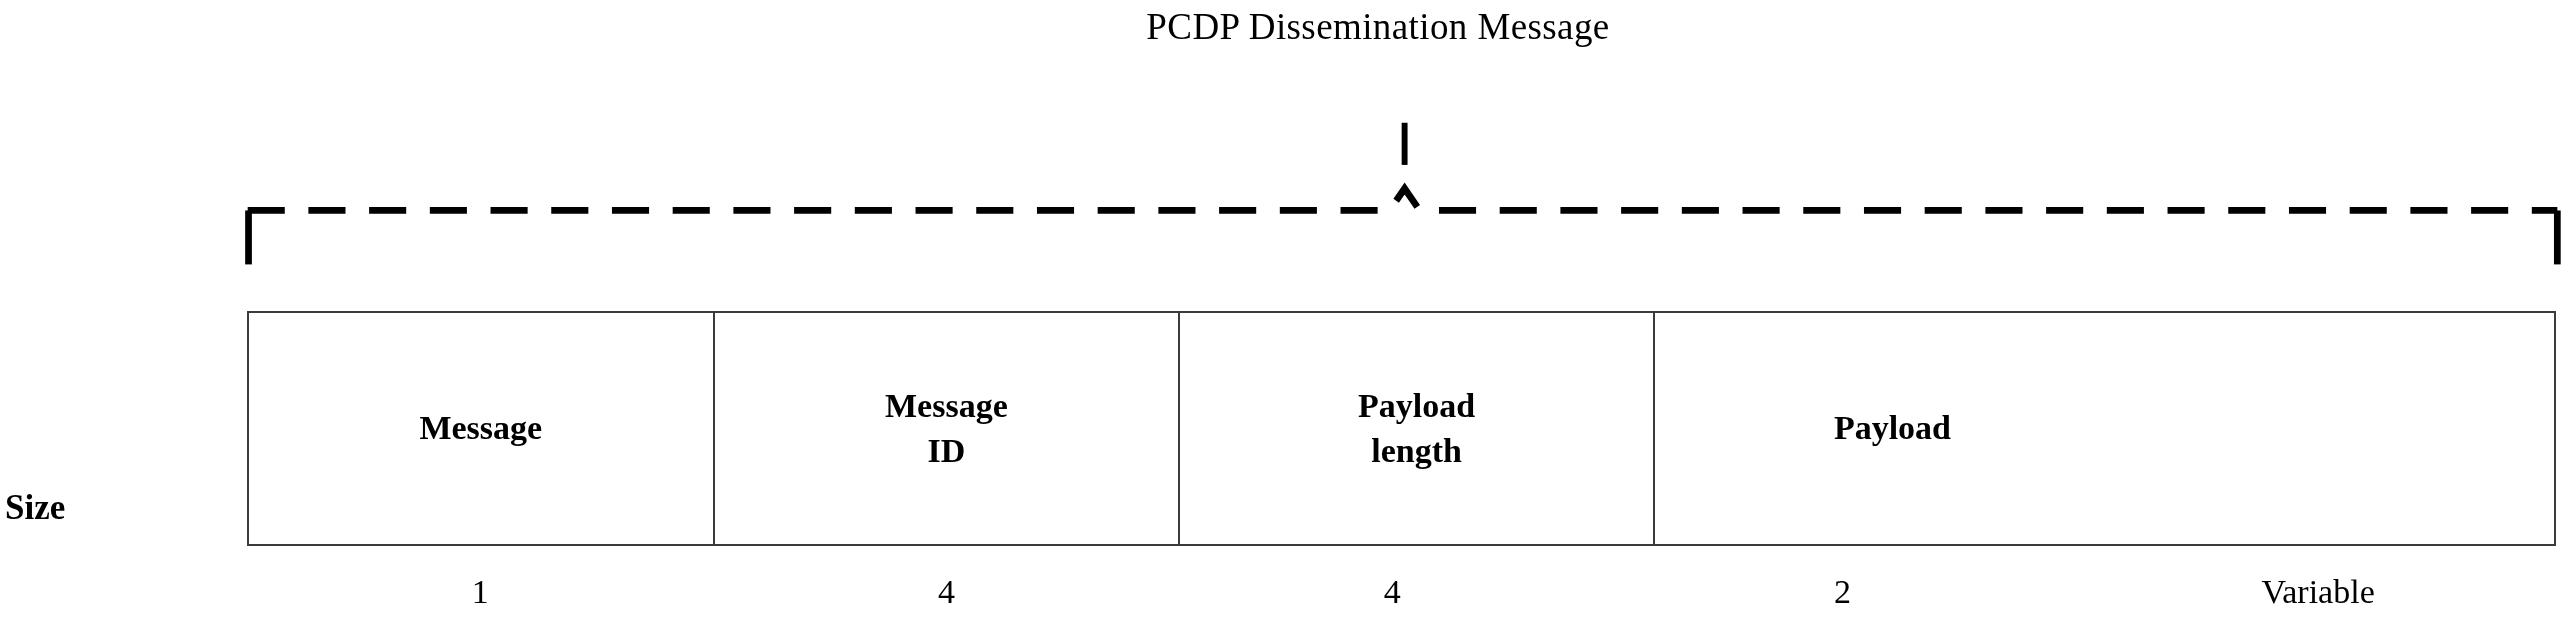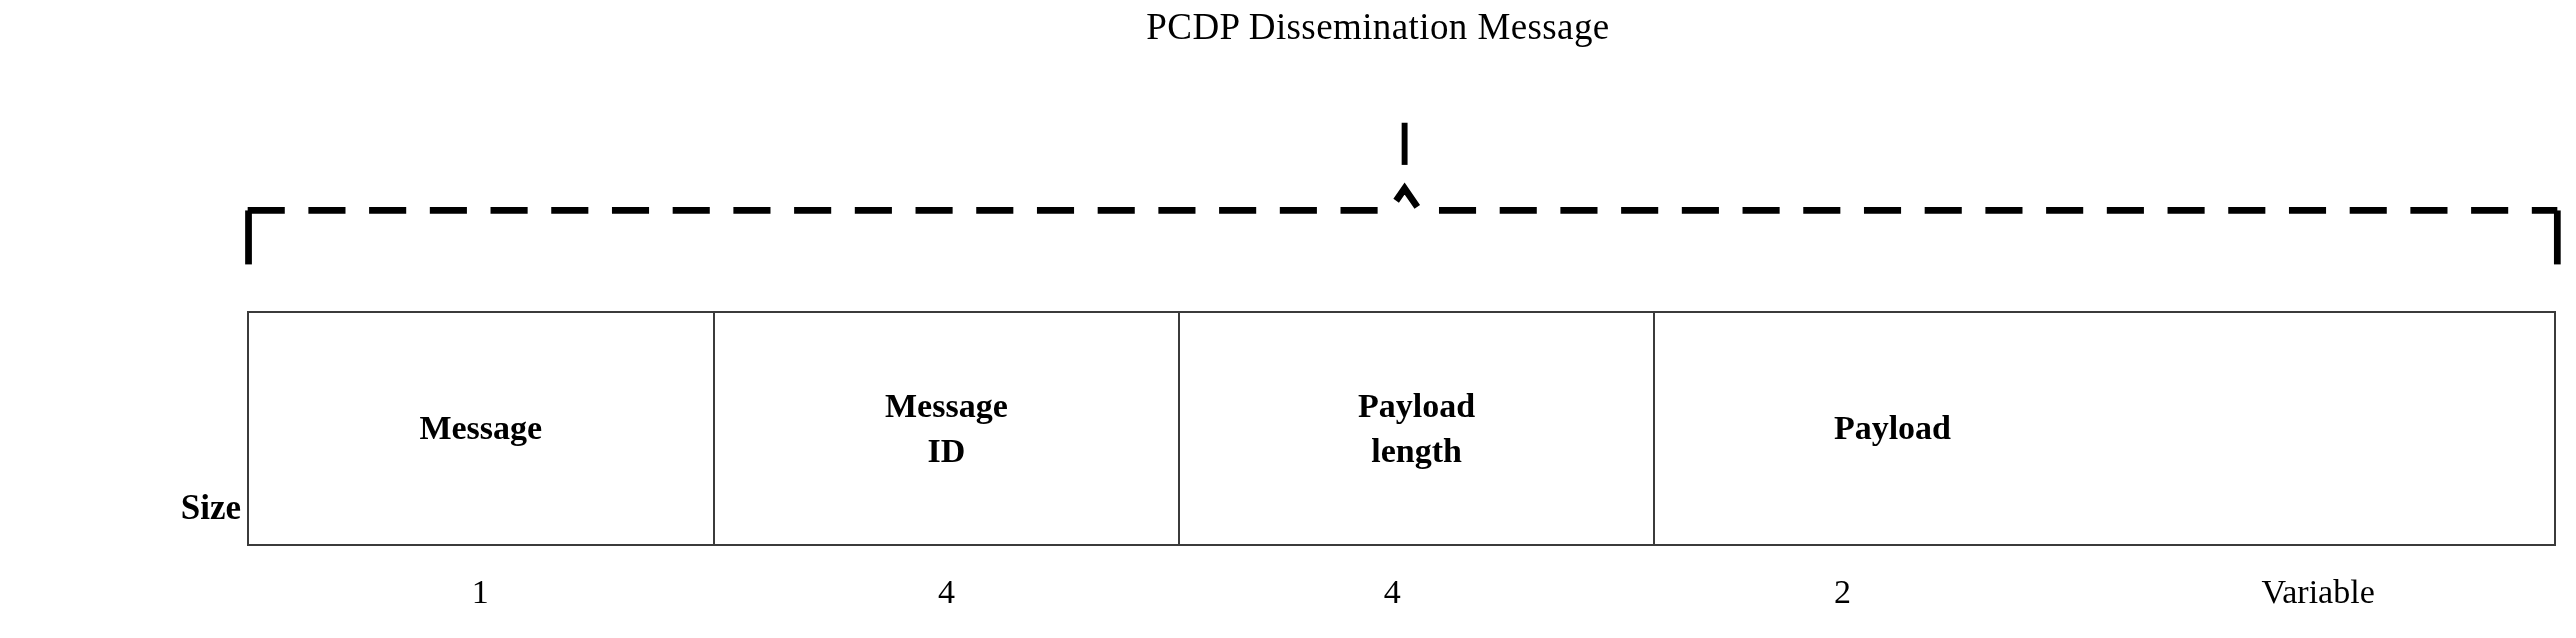--- a/index.html
+++ b/index.html
@@ -99,21 +99,21 @@
     padding-top: 18.6px;
     box-sizing: border-box;
   }
 
   
   #size-label {
     position: absolute;
     left: 5px;
     top: 486px;
     width: 236px;
-    text-align: right;
+    text-align: left;
     font-weight: bold;
     font-size: 35px;
     line-height: 1.25;
   }
   #size-label .label-line {
     display: block;
     white-space: nowrap;
   }
 </style>
 </head>

